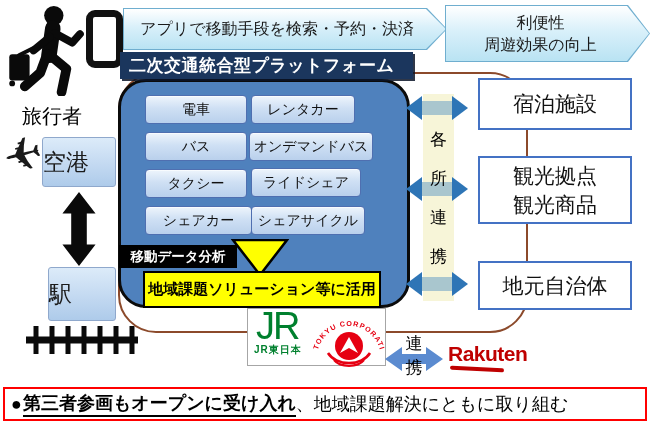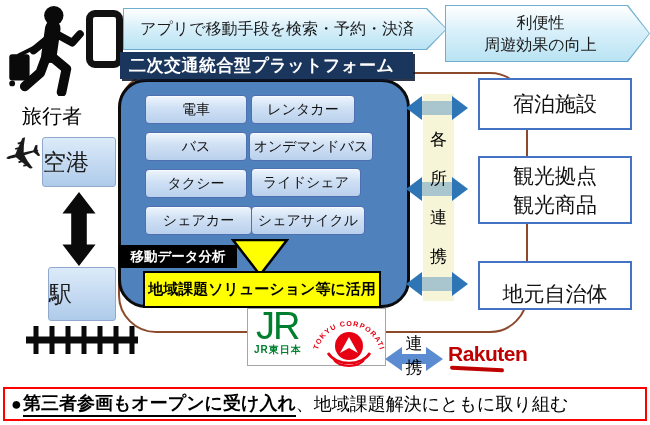--- a/index.html
+++ b/index.html
@@ -72,21 +72,21 @@
                    flex-direction:column; align-items:center; gap:16px; font-size:17px; color:#000; }
   .h-arrow { position:absolute; left:406px; width:62px; height:24px; z-index:2; }
   #h-arrow-0 { top:96px; } #h-arrow-1 { top:177px; } #h-arrow-2 { top:272px; }
 
   
   .partner-box { position:absolute; left:478px; width:154px; background:#fff; border:2px solid #4472c4;
                  color:#111; font-size:21px; display:flex; flex-direction:column;
                  align-items:center; justify-content:center; z-index:2; }
   #partner-0 { top:78px;  height:52px; }
   #partner-1 { top:156px; height:68px; line-height:29px; }
-  #partner-2 { top:261px; height:49px;justify-content:flex-end; }
+  #partner-2 { top:261px; height:49px; }
 
   
   #jr-box { left:247px; top:308px; width:139px; height:58px; background:#fff; border:1px solid #a6a6a6; z-index:3; }
   #jr-mark { position:absolute; left:8px; top:-4px; font-size:38px; font-weight:normal; color:#00802e; letter-spacing:-2px; }
   #jr-caption { position:absolute; left:6px; bottom:8px; font-size:10px; font-weight:bold; color:#00802e; letter-spacing:1px; }
   #tokyu-logo { left:306px; top:308px; width:86px; height:62px; z-index:4; }
   #alliance-arrow { left:385px; top:346px; width:58px; height:26px; z-index:3; }
   #alliance-text { left:399px; top:332px; width:30px; text-align:center; font-size:17px; color:#000;
                    line-height:24px; z-index:4; }
   #rakuten { left:448px; top:342px; width:100px; z-index:3; }

